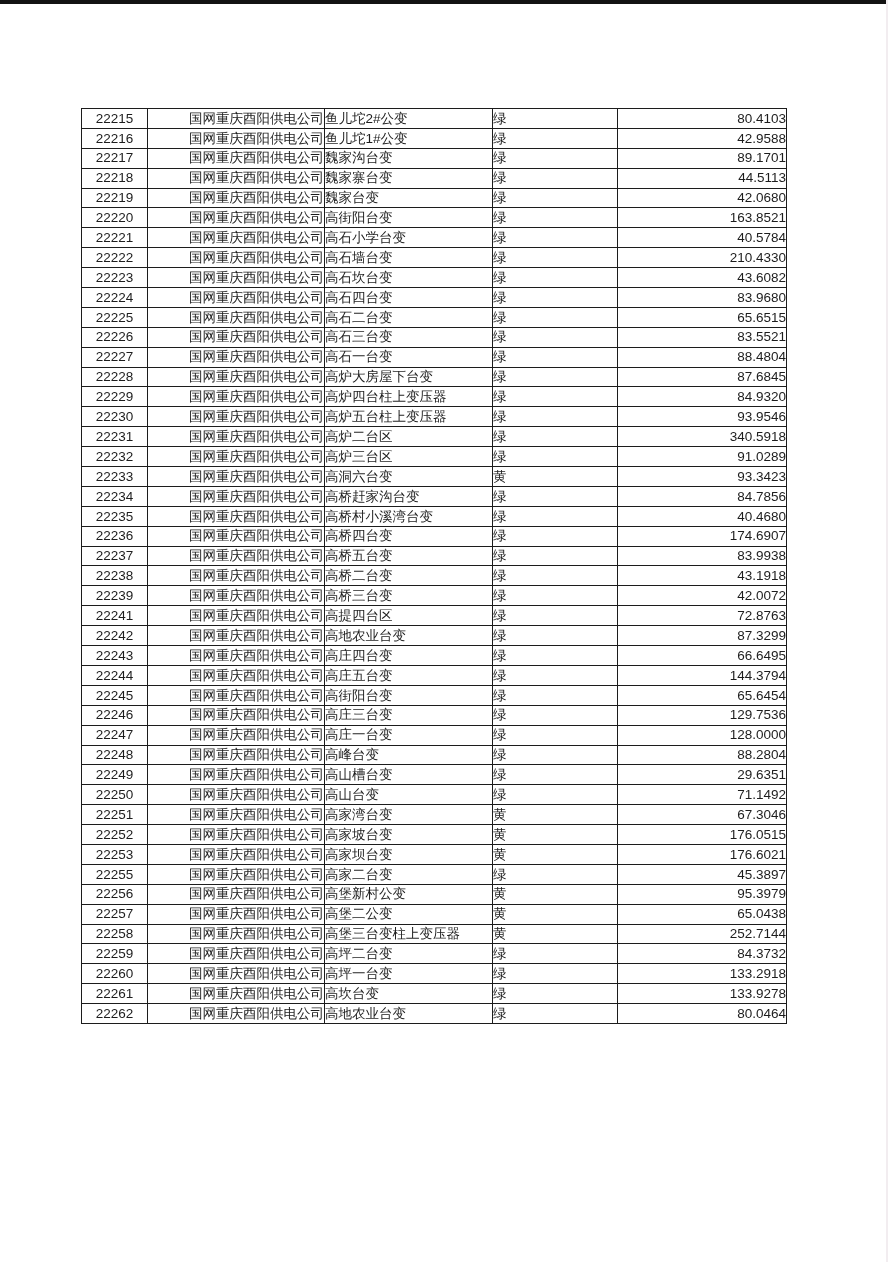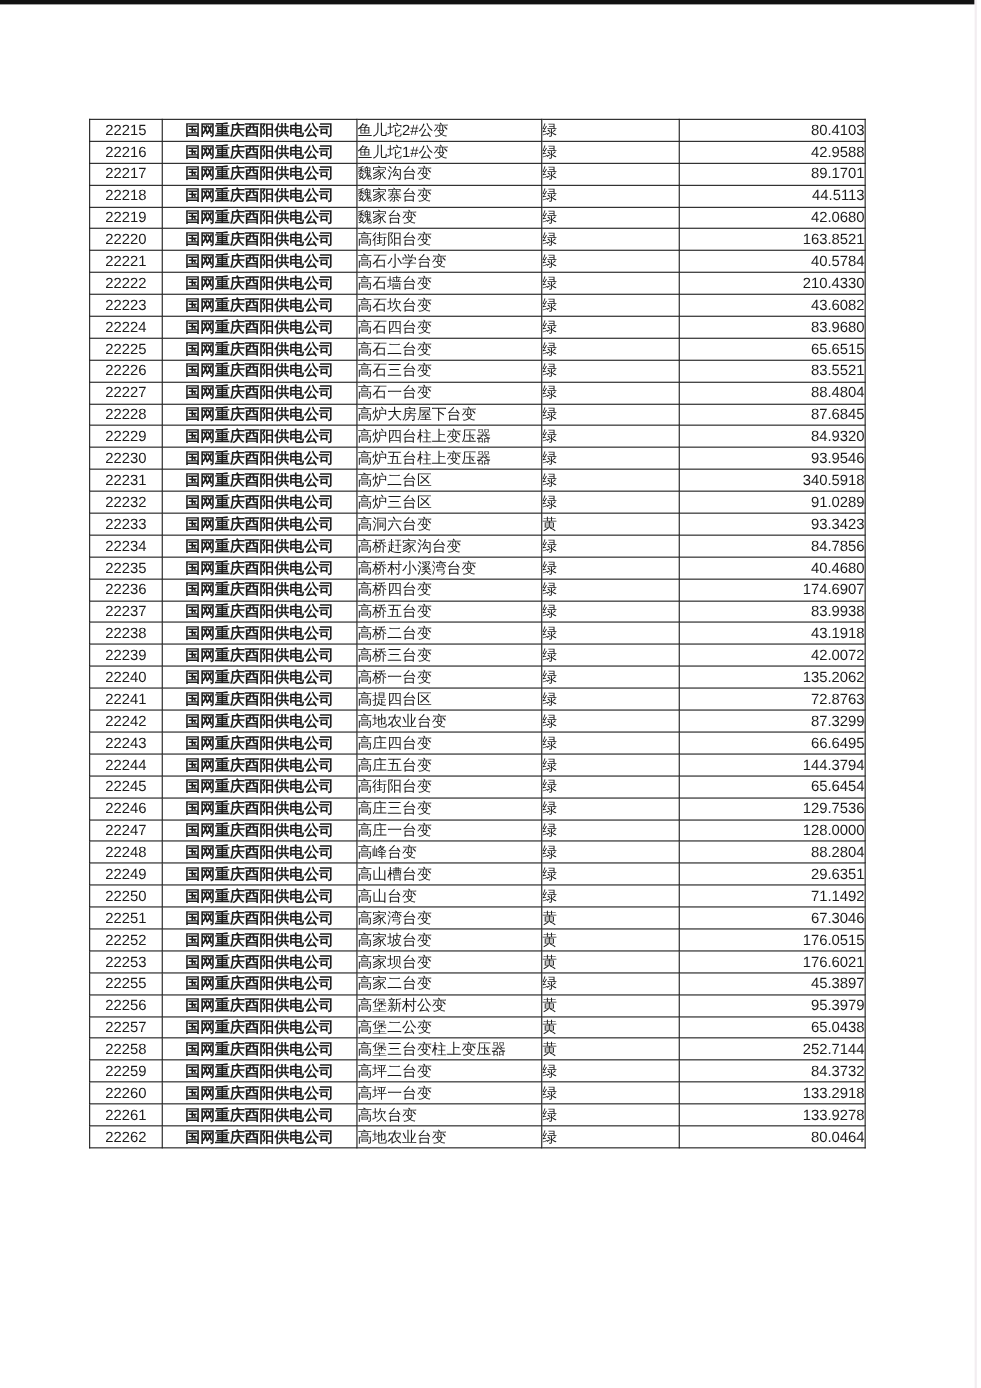--- a/index.html
+++ b/index.html
@@ -47,21 +47,21 @@
     height: 19.9px;
     box-sizing: border-box;
     font-size: 13.5px;
     line-height: 1;
     white-space: nowrap;
     overflow: hidden;
     padding: 0;
     vertical-align: middle;
   }
   td.c-id     { width: 66px;  text-align: center; }
-  td.c-company{ width: 177px; text-align: center; padding-left: 3px; font-weight: bold; }
+  td.c-company{ width: 177px; text-align: right; padding-left: 3px; }
   td.c-station{ width: 168px; text-align: left; padding-left: 3px; margin-top: 14px; }
   td.c-status { width: 125px; text-align: left; padding-left: 3px; }
   td.c-value  { width: 169px; text-align: right; font-size: 14px; }
 </style>
 </head>
 <body>
 
 <div class="top-edge-bar"></div>
 <div class="page-right-edge"></div>
 
@@ -261,27 +261,20 @@
   </tr>
 
   <tr>
     <td class="c-id">22239</td>
     <td class="c-company">国网重庆酉阳供电公司</td>
     <td class="c-station">高桥三台变</td>
     <td class="c-status">绿</td>
     <td class="c-value">42.0072</td>
   </tr>
 
-  <tr>
-    <td class="c-id">22240</td>
-    <td class="c-company">国网重庆酉阳供电公司</td>
-    <td class="c-station">高桥一台变</td>
-    <td class="c-status">绿</td>
-    <td class="c-value">135.2062</td>
-  </tr>
 
   <tr>
     <td class="c-id">22241</td>
     <td class="c-company">国网重庆酉阳供电公司</td>
     <td class="c-station">高提四台区</td>
     <td class="c-status">绿</td>
     <td class="c-value">72.8763</td>
   </tr>
 
   <tr>

